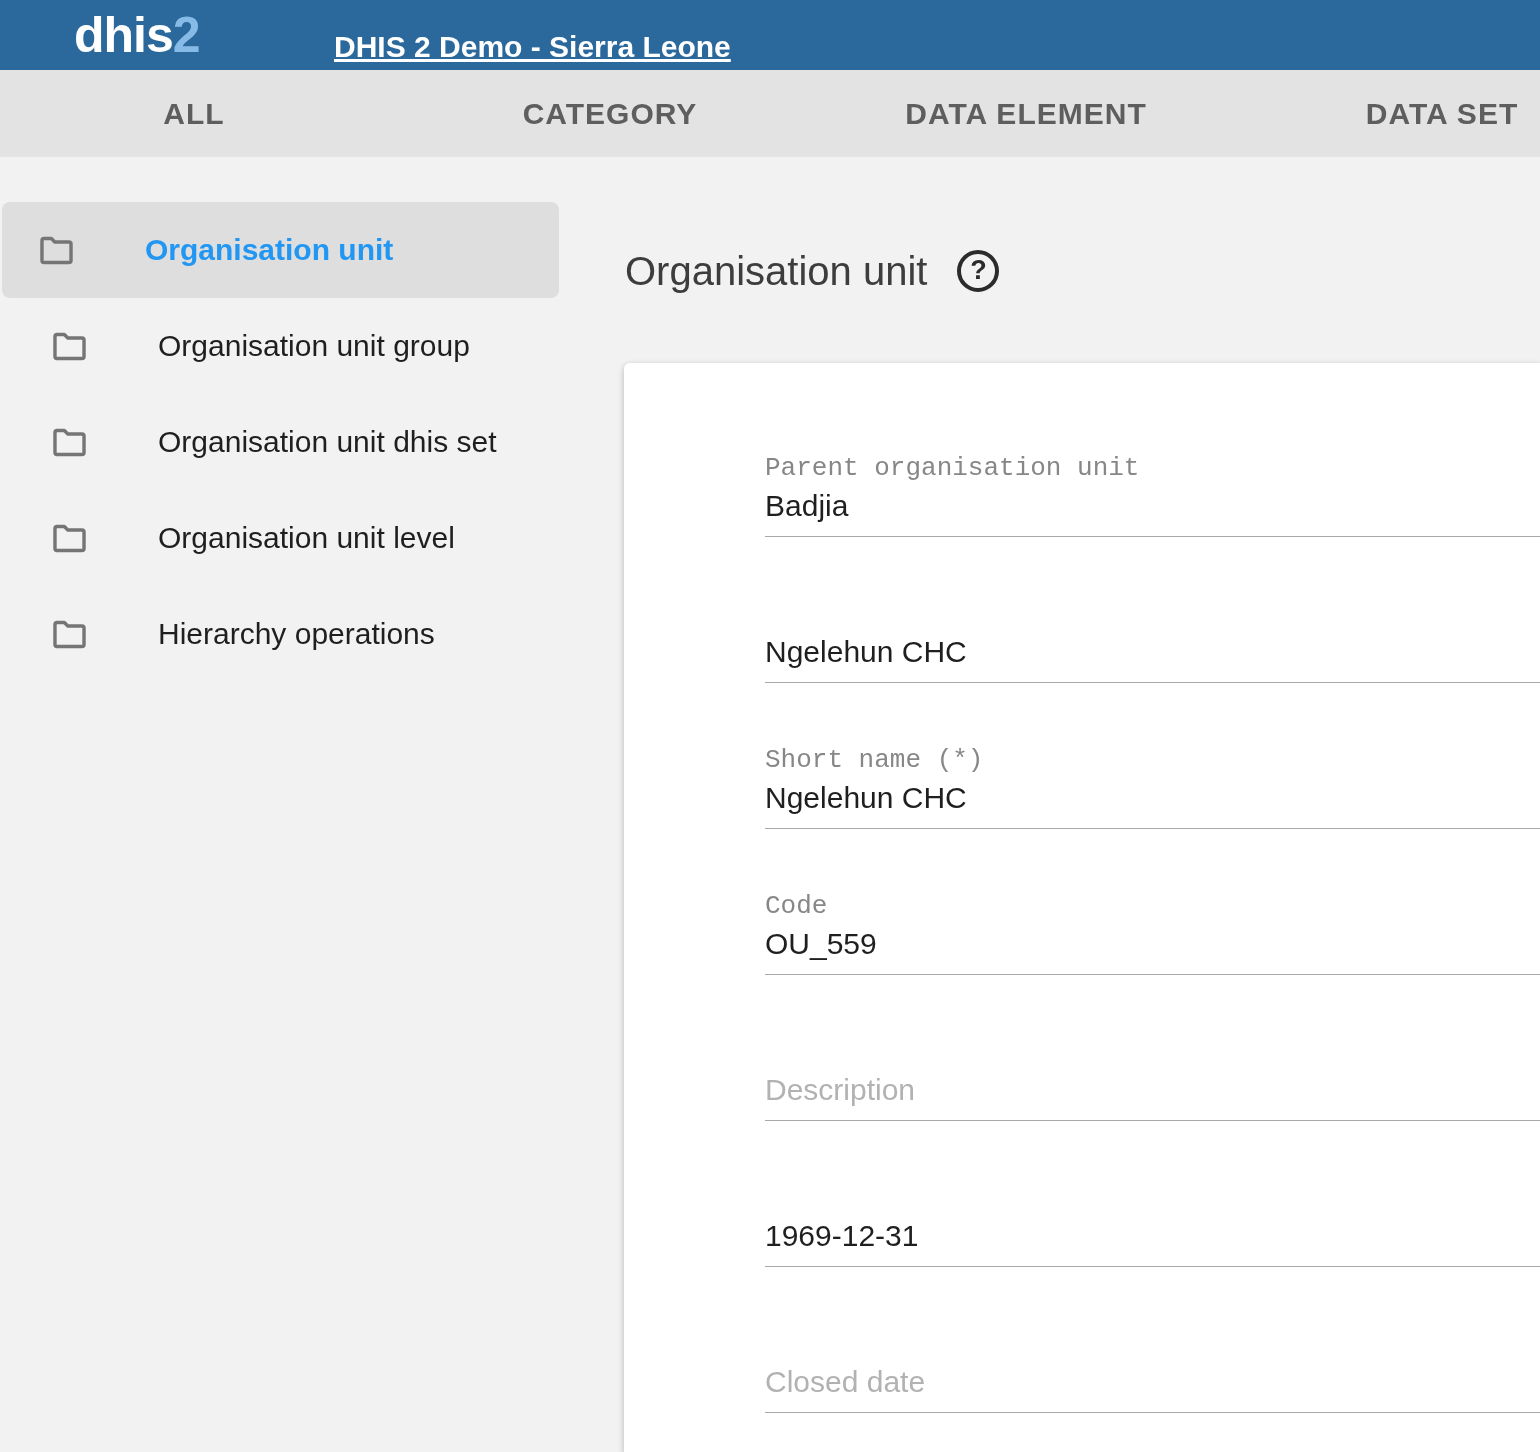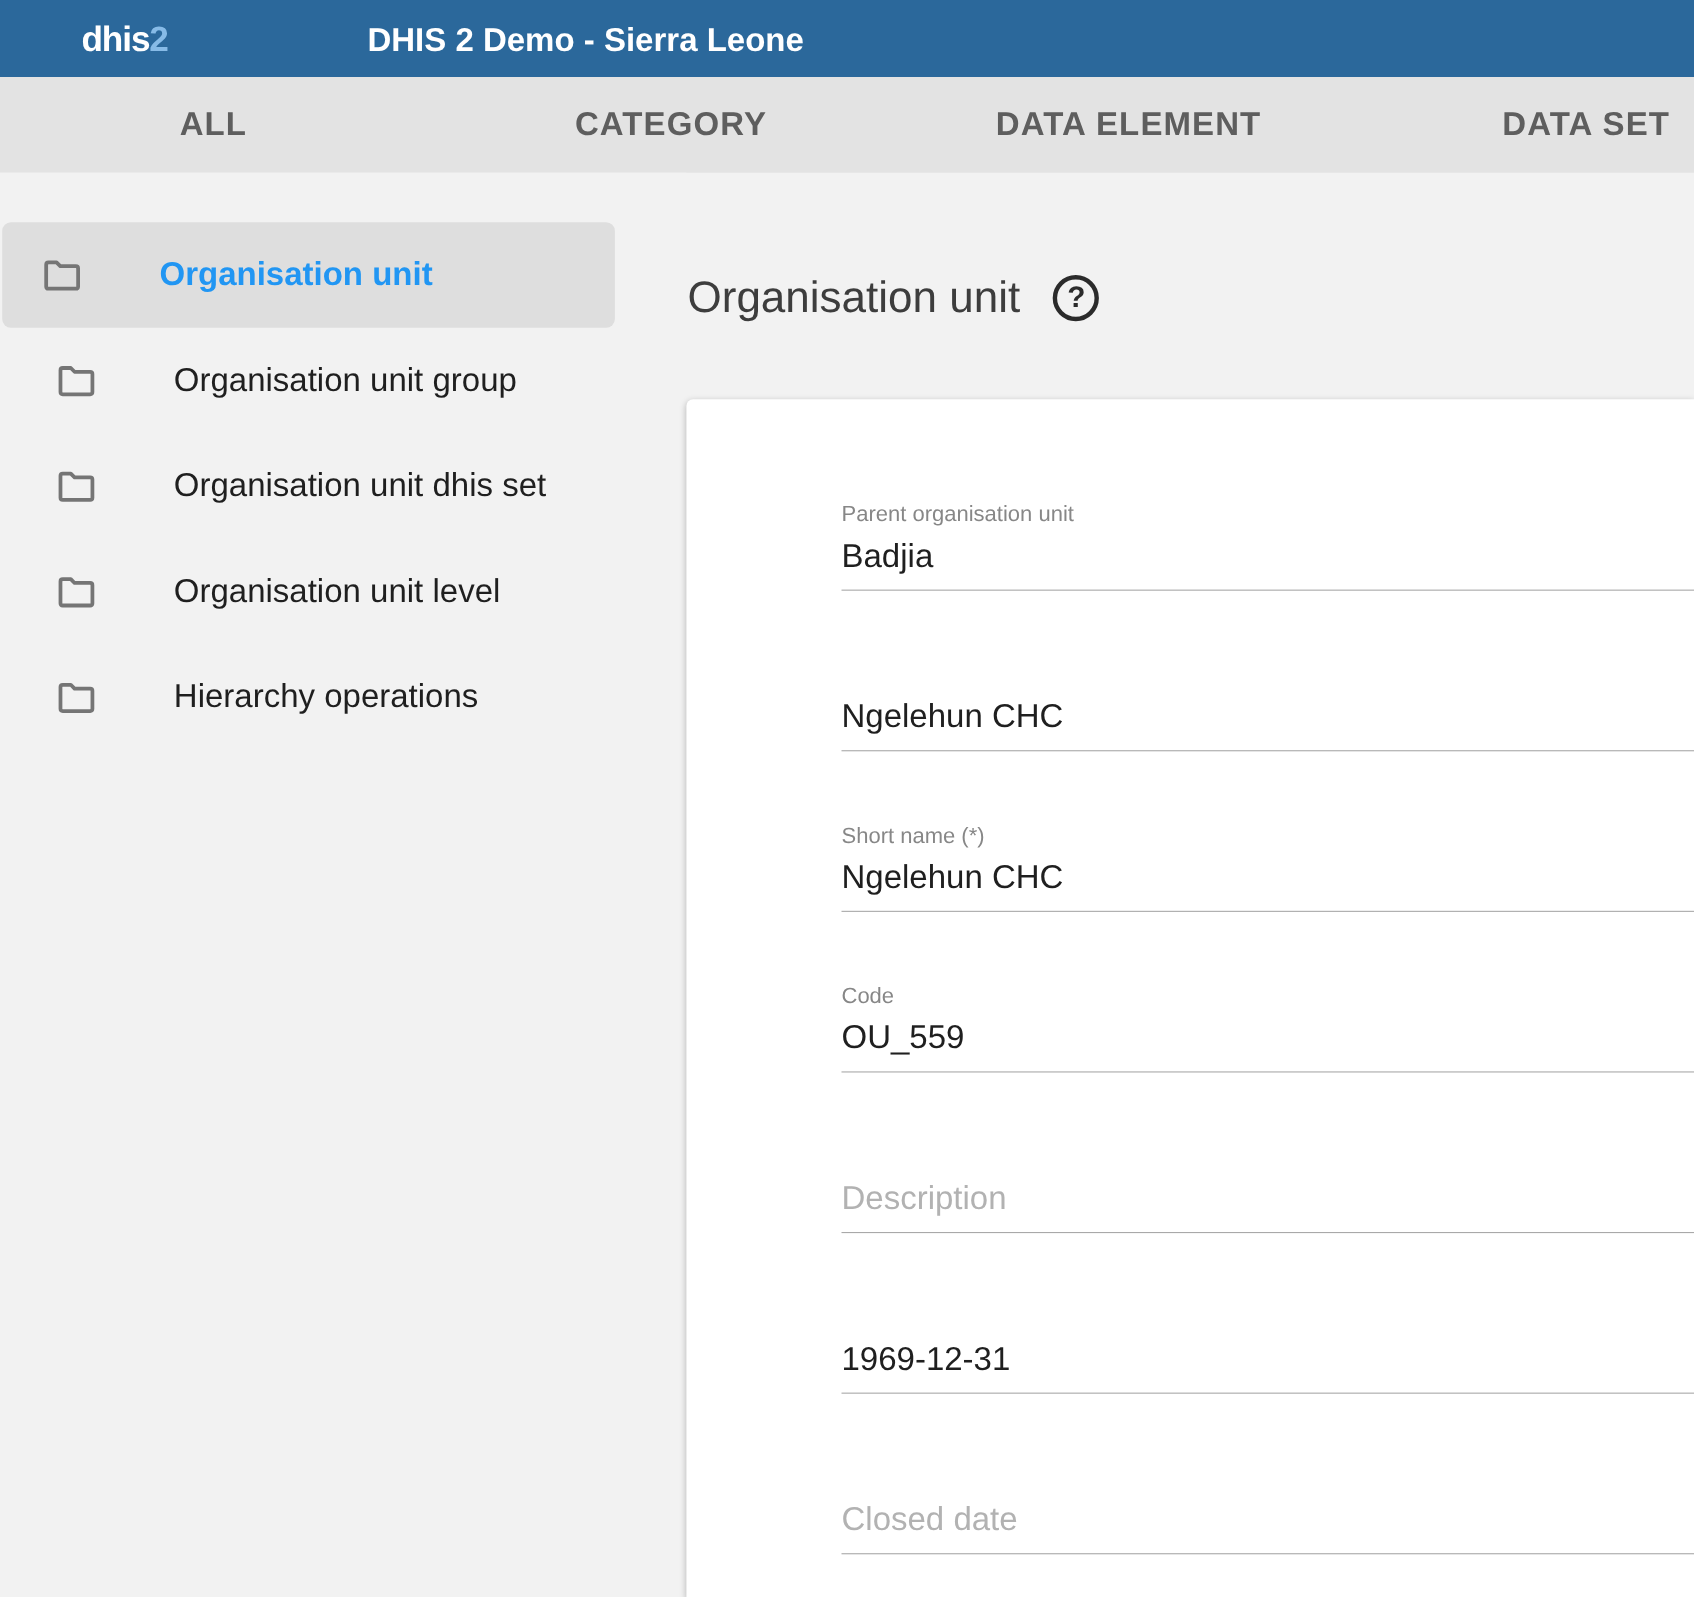--- a/index.html
+++ b/index.html
@@ -23,23 +23,23 @@
   html,body{margin:0;padding:0;}
   body{
     width:1540px;height:1452px;position:relative;overflow:hidden;
     background:var(--page-bg);
     font-family:"Liberation Sans",sans-serif;
   }
   .header{
     position:absolute;top:0;left:0;right:0;height:70px;
     background:var(--header-bg);display:flex;align-items:center;
   }
-  .logo{margin-left:74px;font-size:32px;font-weight:bold;color:#ffffff;letter-spacing:-1px;line-height:70px;cursor:pointer;}
+  .logo{margin-left:74px;font-size:50px;font-weight:bold;color:#ffffff;letter-spacing:-1px;line-height:70px;cursor:pointer;}
   .logo .logo2{color:var(--logo-accent);}
-  .app-title{position:absolute;left:334px;top:4px;line-height:66px;font-size:30px;font-weight:bold;color:#ffffff;}
+  .app-title{position:absolute;left:334px;top:14px;line-height:66px;font-size:30px;font-weight:bold;color:#ffffff;text-decoration:underline;}
   .tabbar{
     position:absolute;top:70px;height:87px;left:-14px;right:0;
     background:var(--tabbar-bg);display:flex;overflow:hidden;
   }
   .tabbar{left:0;}
   .tabbar .tabs-inner{display:flex;margin-left:-14px;}
   .tab{
     width:416px;height:87px;display:flex;align-items:center;justify-content:center;
     font-size:30px;font-weight:bold;color:var(--tab-text);letter-spacing:1px;cursor:pointer;
     text-transform:uppercase;flex:0 0 auto;
@@ -74,21 +74,21 @@
     position:absolute;left:624px;top:363px;width:916px;height:1089px;
     background:var(--card-bg);border-top-left-radius:6px;
     box-shadow:0 2px 6px rgba(0,0,0,0.25);
     padding:28px 0 0 141px;
   }
   .field{
     height:146px;border-bottom:1px solid var(--underline);
     display:flex;flex-direction:column;justify-content:flex-end;
     padding-bottom:12px;cursor:text;
   }
-  .flabel{font-size:20px;color:var(--label-gray);margin-bottom:7px;line-height:26px;}
+  .flabel{font-size:26px;color:var(--label-gray);margin-bottom:7px;line-height:26px;font-family:Liberation Mono, monospace;}
   .fvalue{font-size:30px;color:var(--value-dark);line-height:36px;min-height:36px;}
   .fvalue.placeholder{color:var(--placeholder-gray);}
 </style>
 </head>
 <body>
 
 <div class="header">
   <div class="logo"><span>dhis</span><span class="logo2">2</span></div>
   <div class="app-title">DHIS 2 Demo - Sierra Leone</div>
 </div>

